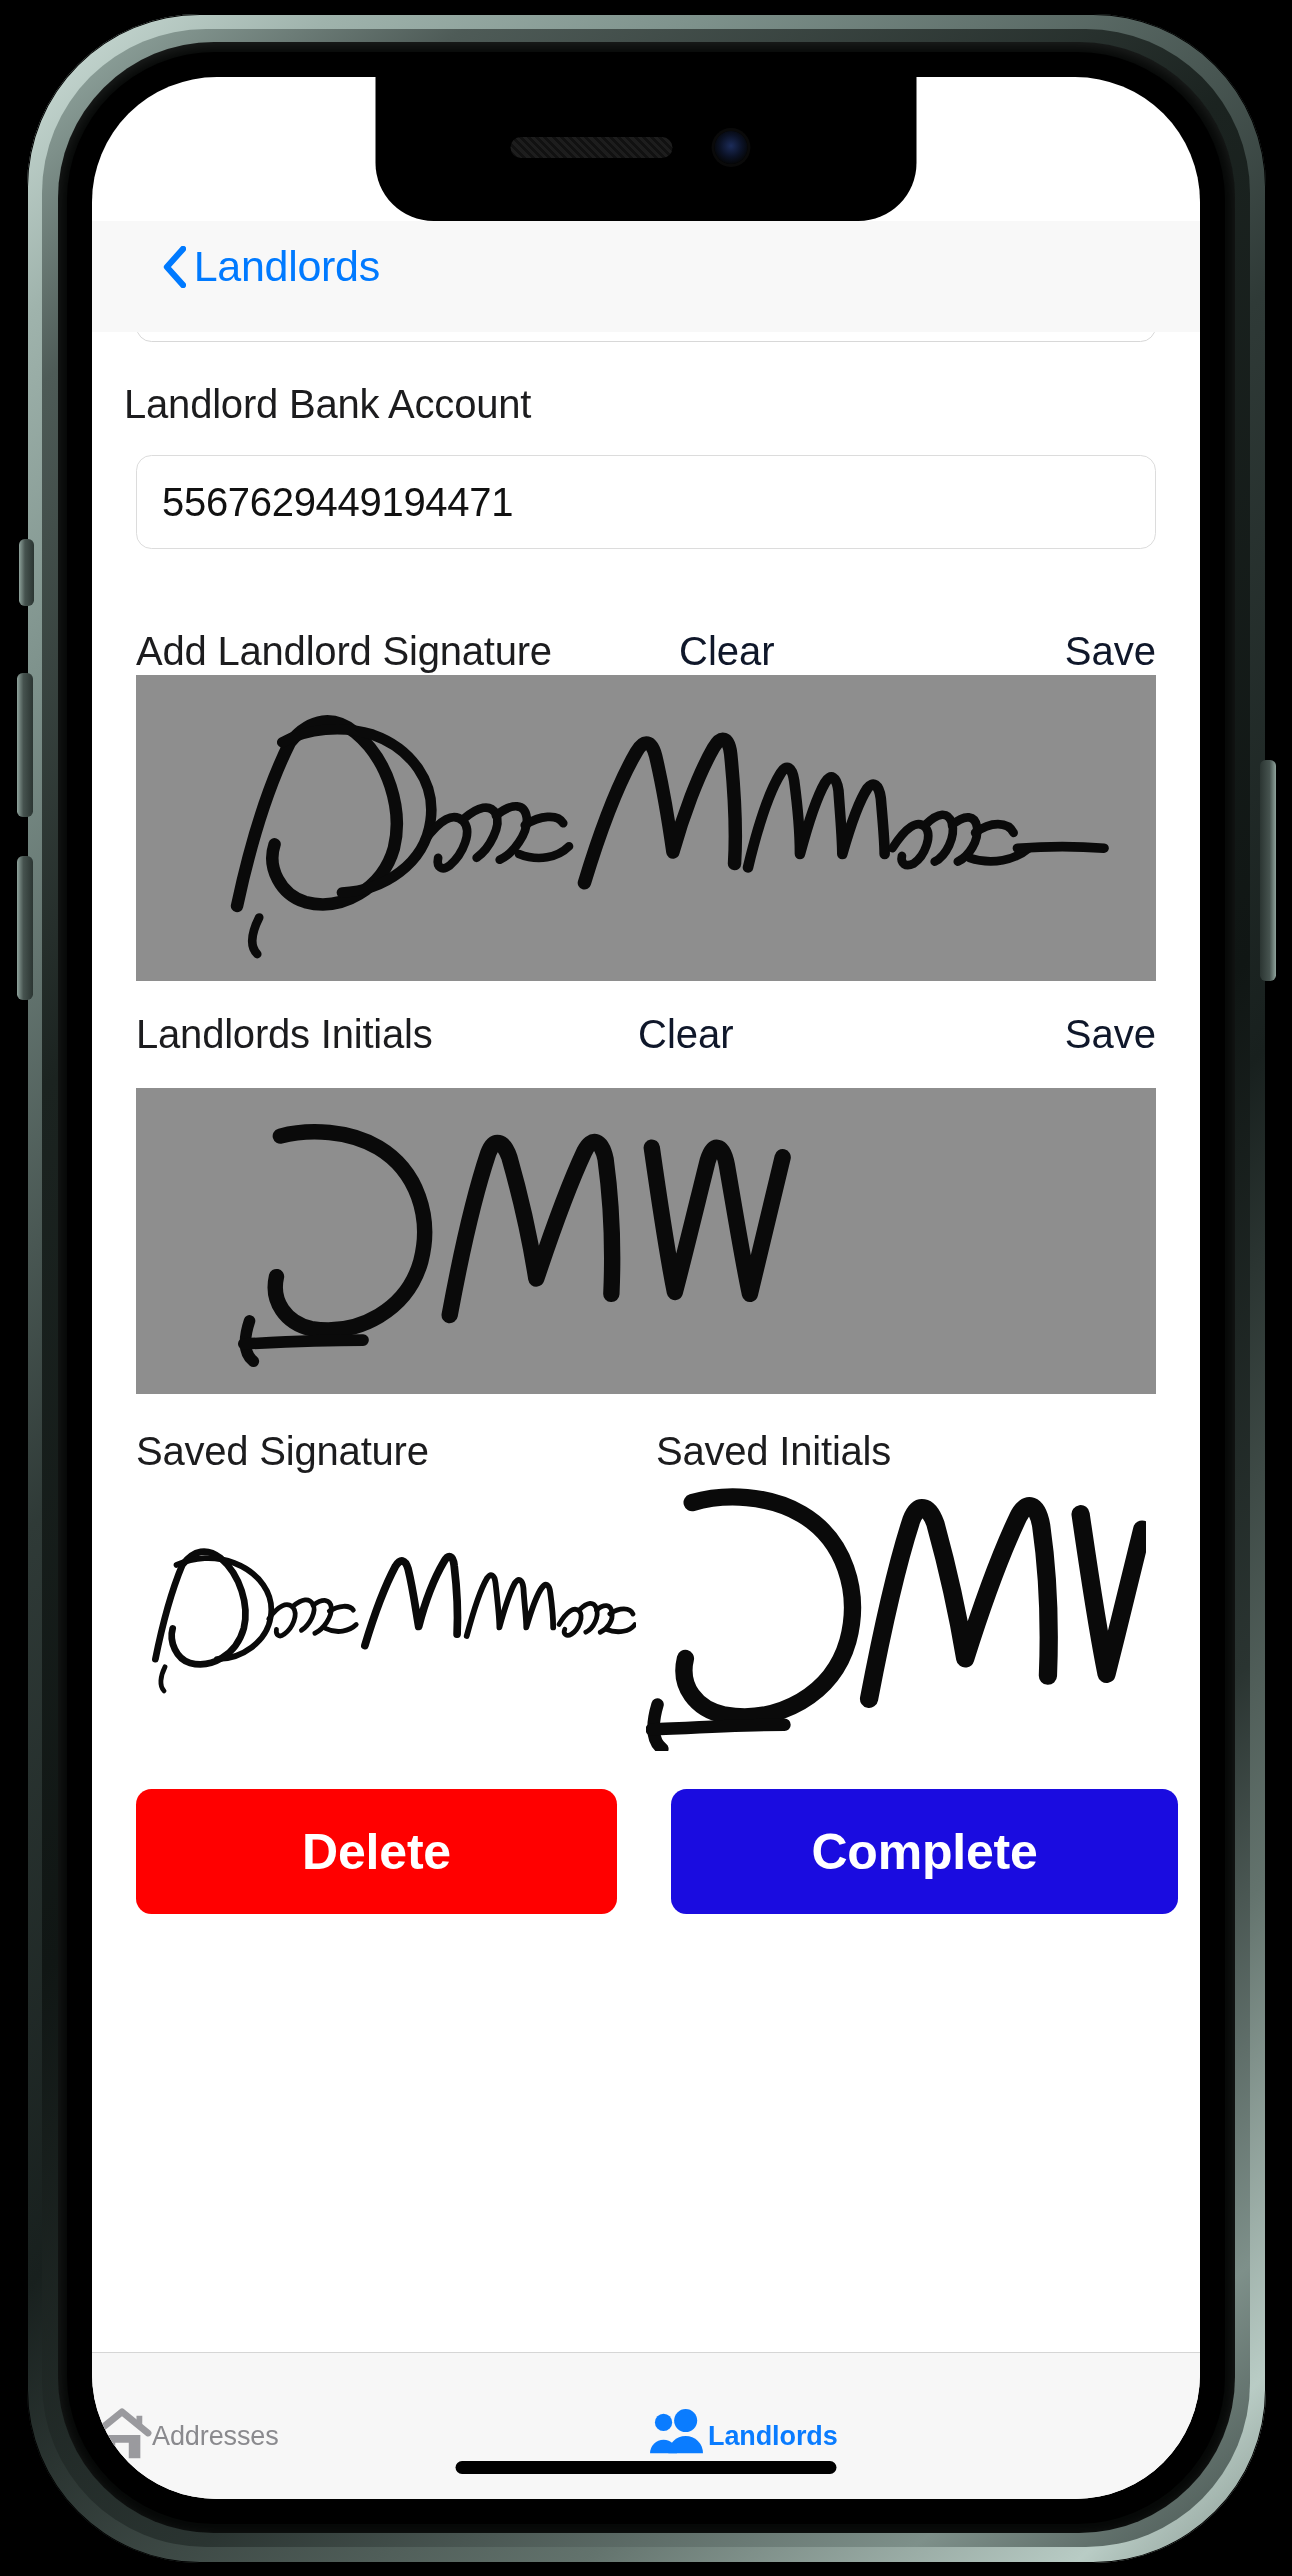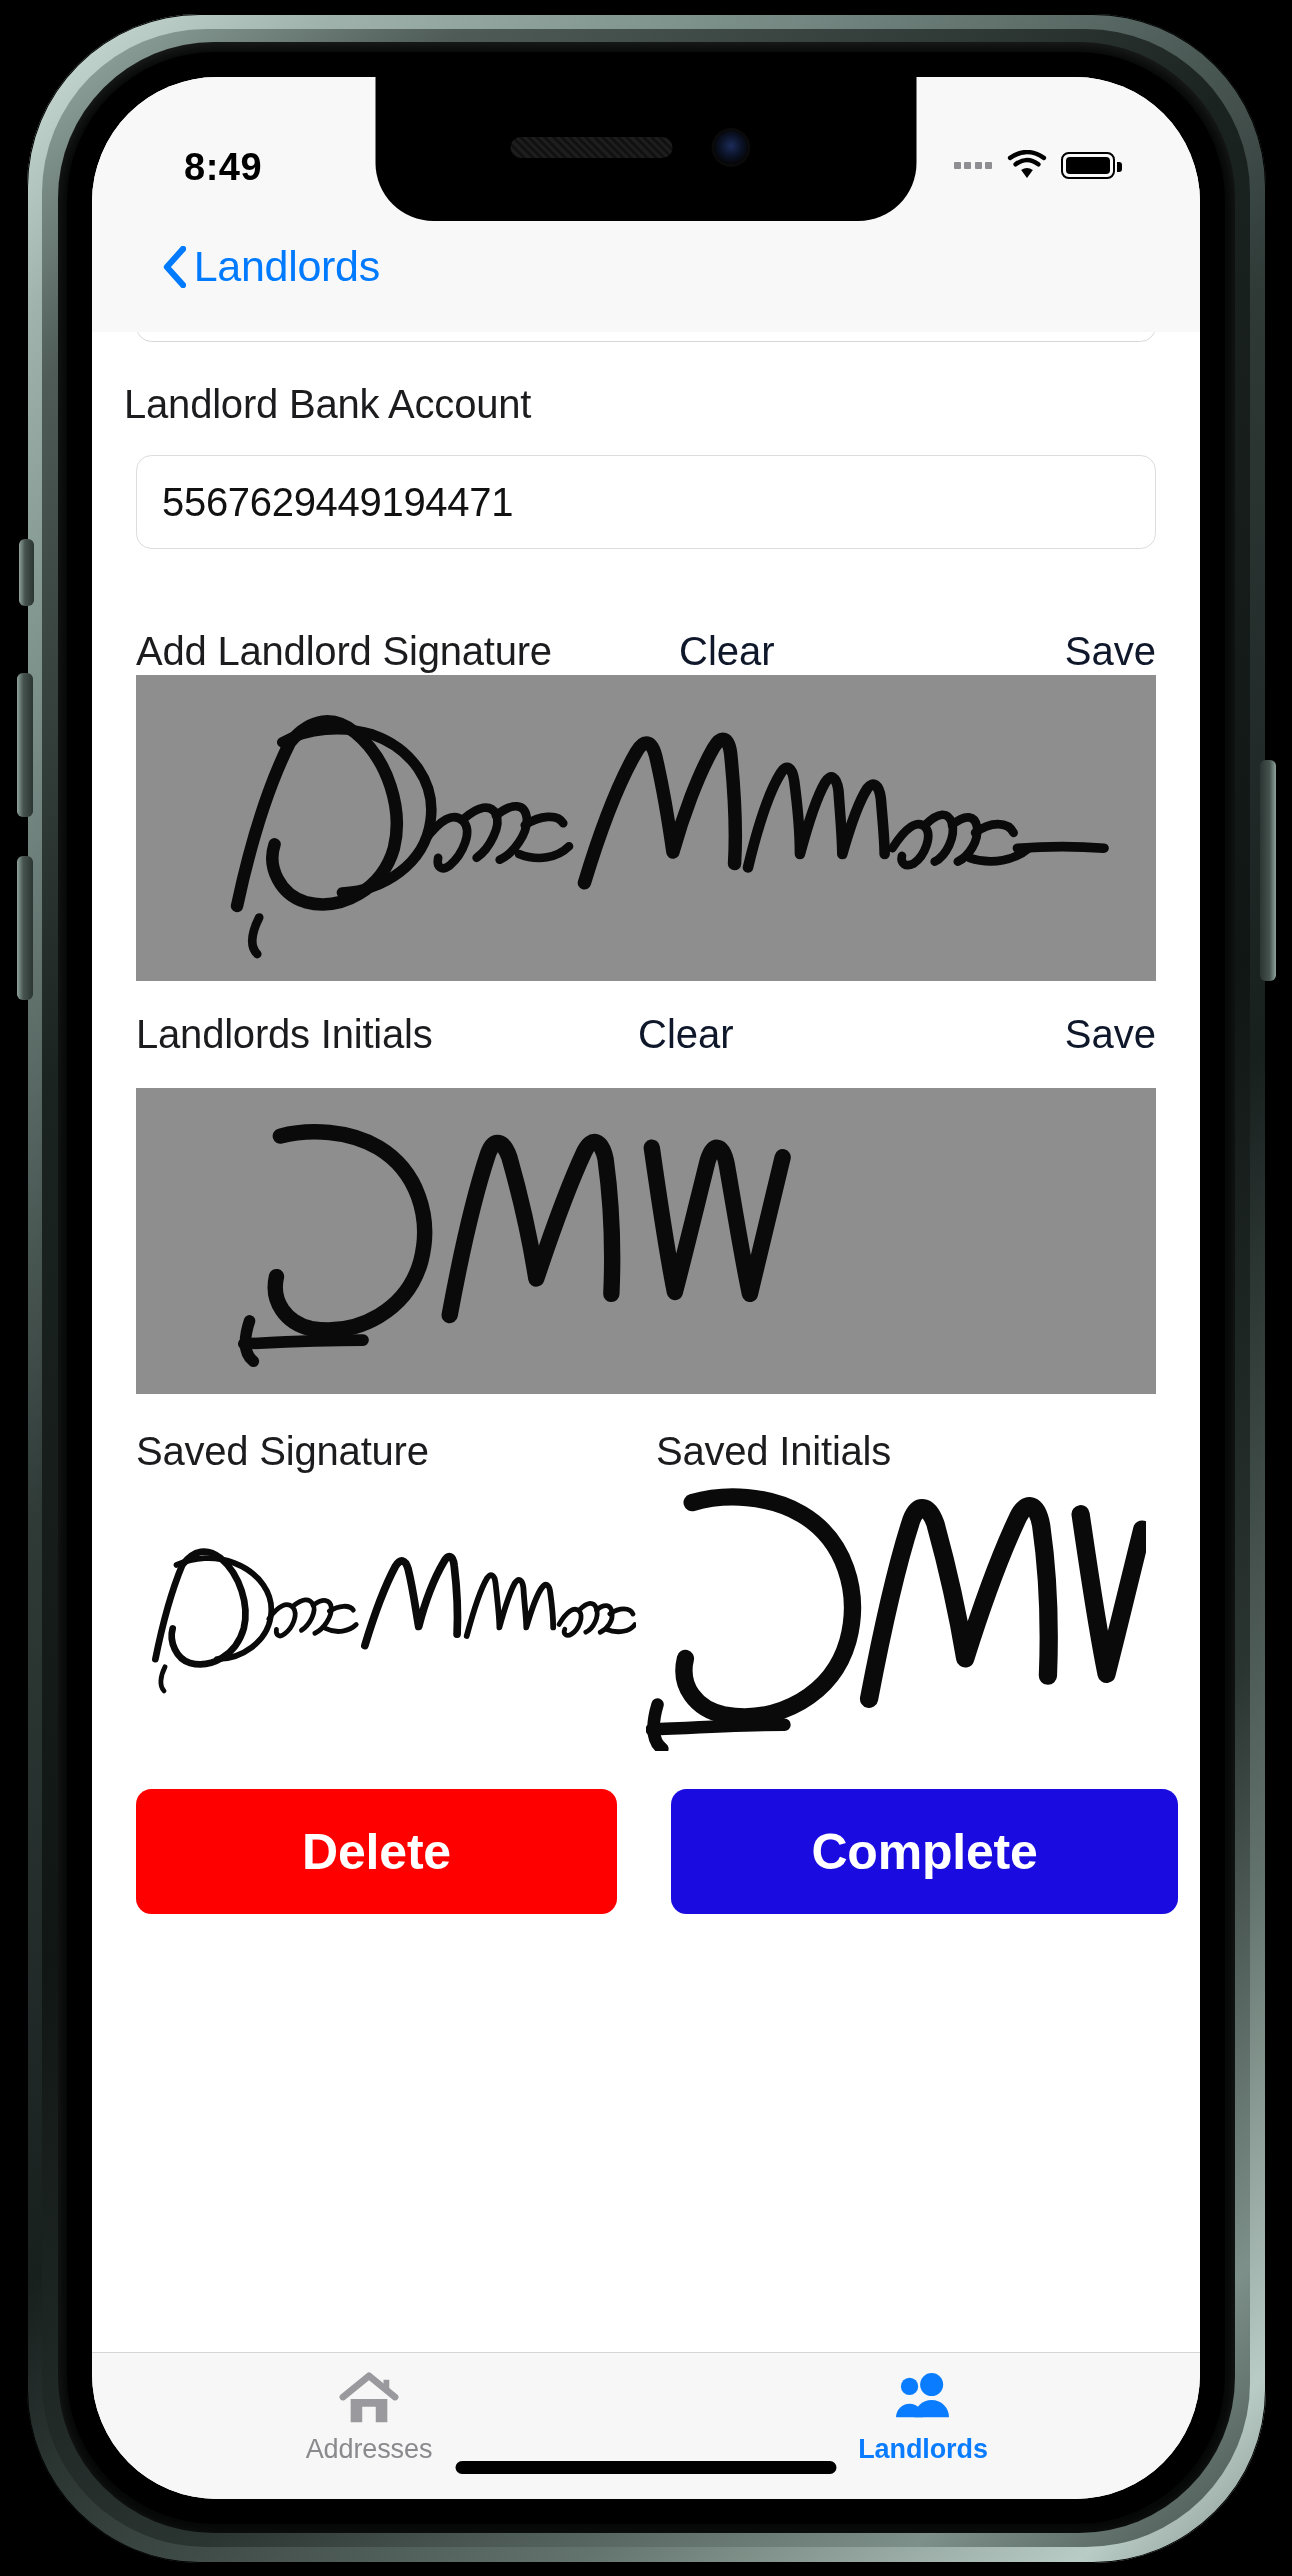--- a/index.html
+++ b/index.html
@@ -268,21 +268,21 @@
     left: 0; right: 0; bottom: 0;
     height: 147px;
     background: #f7f7f7;
     border-top: 1px solid #d6d6d6;
     display: flex;
     z-index: 18;
   }
   .tab {
     flex: 1;
     display: flex;
-    flex-direction: column;
+    flex-direction: row;
     align-items: center;
     justify-content: flex-start;
     padding-top: 15.4px;
     cursor: pointer;
   }
   .tab .ticon { height: 60px; display:flex; align-items:center; }
   .tab .tlabel {
     margin-top: 5.8px;
     font-size: 27px;
     color: #8a8a8e;
@@ -310,39 +310,20 @@
   <div class="phone-bezel"></div>
   <div class="phone-inner-ring"></div>
 
   <div class="btn-side btn-mute"></div>
   <div class="btn-side btn-volup"></div>
   <div class="btn-side btn-voldn"></div>
   <div class="btn-side btn-power"></div>
 
   <div class="screen">
 
-    <div class="statusbar">
-      <div class="status-time">8:49</div>
-      <div class="status-right">
-        <span class="sig-dots">
-          <i></i>
-            <i></i>
-            <i></i>
-            <i></i>
-        </span>
-        <svg class="wifi-icon" viewBox="0 0 24 18">
-          <path d="M12 16.2 L8.6 11.6 Q12 9.2 15.4 11.6 Z" fill="#000"></path>
-          <path d="M5.4 8.3 Q12 3.3 18.6 8.3" stroke="#000" stroke-width="2.6" fill="none" stroke-linecap="round"></path>
-          <path d="M2.2 4.6 Q12 -2.2 21.8 4.6" stroke="#000" stroke-width="2.6" fill="none" stroke-linecap="round"></path>
-        </svg>
-        <span class="batt">
-            <i></i>
-          </span>
-      </div>
-    </div>
 
     <div class="notch">
       <div class="speaker"></div>
       <div class="camera"></div>
     </div>
 
     <div class="navbar">
       <div class="back-btn">
         <svg class="chev" viewBox="0 0 12 22">
           <path d="M10.5 1.5 L2 11 L10.5 20.5" stroke="#007aff" stroke-width="3.2" fill="none" stroke-linecap="round" stroke-linejoin="round"></path>

